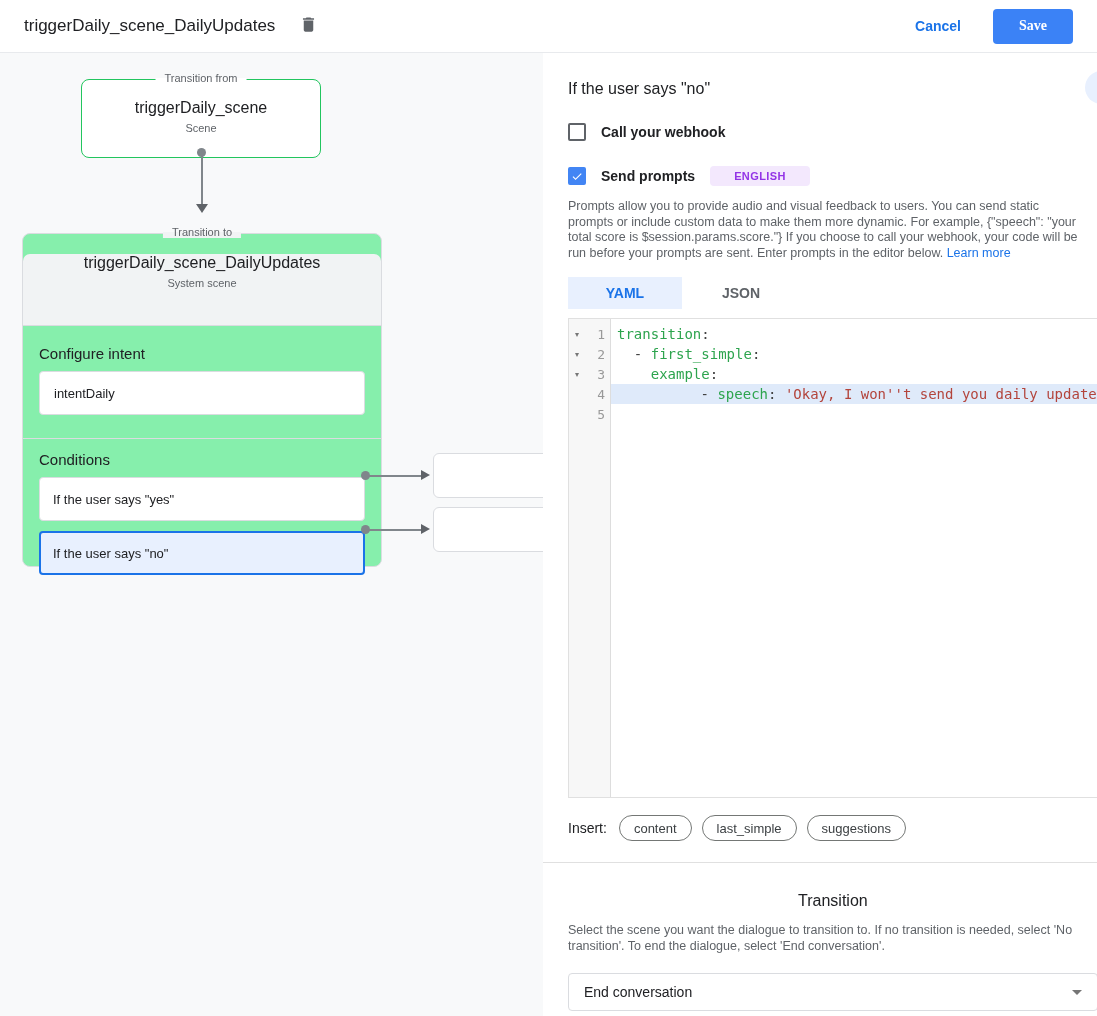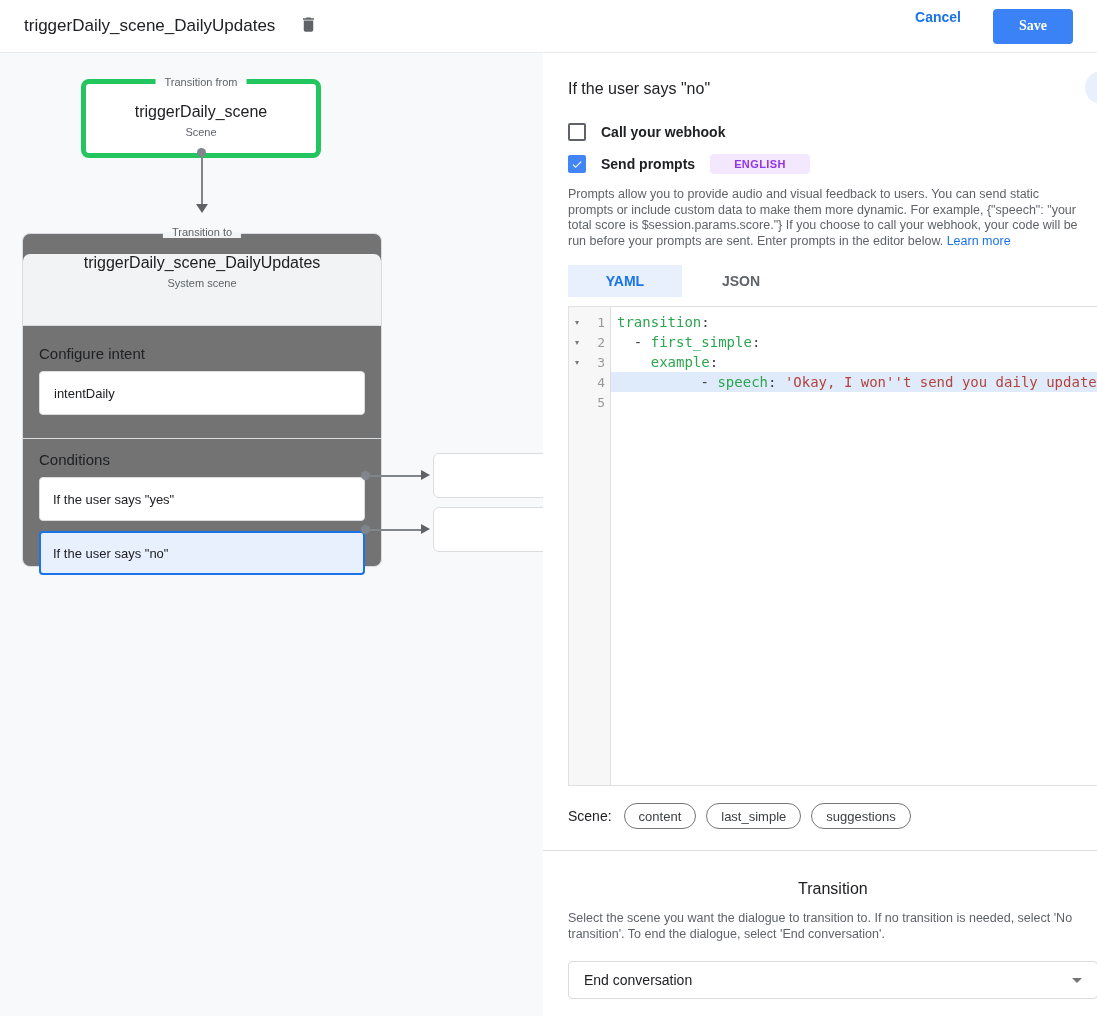--- a/index.html
+++ b/index.html
@@ -6,46 +6,46 @@
   html,body { width:1097px; height:1016px; overflow:hidden; background:#fff;
     font-family:"Liberation Sans", sans-serif; color:#202124; }
 
   
   .app-header { height:53px; display:flex; align-items:center; justify-content:space-between;
     padding:0 24px; border-bottom:1px solid #e8eaed; background:#fff; }
   .h-left { display:flex; align-items:center; }
   .page-title { font-size:17px; font-weight:500; color:#202124; }
   .trash-btn { border:none; background:transparent; margin-left:20px; cursor:pointer;
     display:flex; align-items:center; padding:4px; }
-  .h-right { display:flex; align-items:flex-start; }
+  .h-right { display:flex; align-items:center; }
   .cancel-btn { border:none; background:transparent; color:#1a73e8; font-size:14px;
     font-weight:600; cursor:pointer; margin-right:32px; font-family:inherit; }
   .save-btn { border:none; background:#3b82f6; color:#fff; font-size:14px; font-weight:600;
     border-radius:4px; width:80px; height:35px; cursor:pointer; font-family:Liberation Serif, serif; }
 
   .main { display:flex; height:963px; }
 
   
   .canvas { width:543px; flex:none; position:relative; background:#f8f9fa; overflow:hidden; }
   .node-label { position:absolute; top:-8px; left:50%; transform:translateX(-50%);
     font-size:11px; color:#5f6368; padding:0 9px; white-space:nowrap; }
   .from-node { position:absolute; left:81px; top:26px; width:240px; height:79px;
-    background:#fff; border:5px solid #22c55e; border-radius:8px; text-align:center; }
+    background:#fff; border:1px solid #22c55e; border-radius:8px; text-align:center; }
   .from-node .node-label { background:linear-gradient(#f8f9fa 50%, #ffffff 50%); }
   .node-title { margin-top:19px; font-size:16px; color:#202124; }
   .node-sub { margin-top:5px; font-size:11px; color:#5f6368; }
 
   .varrow { position:absolute; left:197px; top:95px; width:9px; height:66px; }
   .varrow .dot { width:9px; height:9px; border-radius:50%; background:#80868b; }
   .varrow .shaft { position:absolute; left:3.5px; top:8px; width:2px; height:49px; background:#80868b; }
   .varrow .head { position:absolute; top:56px; left:-1.5px; width:0; height:0;
     border-left:6px solid transparent; border-right:6px solid transparent; border-top:9px solid #5f6368; }
 
   .scene-card { position:absolute; left:22px; top:180px; width:360px; height:334px;
-    background:#737373; border:1px solid #dadce0; border-radius:8px; }
+    background:#86efac; border:1px solid #dadce0; border-radius:8px; }
   .scene-card .node-label { background:linear-gradient(#f8f9fa 50%, #f1f3f4 50%); }
   .card-head { height:72px; background:#f1f3f4; border-bottom:1px solid #dadce0;
     border-radius:7px 7px 0 0; text-align:center; }
   .card-head .node-title { margin-top:20px; }
   .sec1 { padding:19px 16px 23px; }
   .sec-title { font-size:15px; color:#202124; }
   .intent-box { margin-top:9px; height:44px; border:1px solid #dadce0; border-radius:4px;
     display:flex; align-items:center; padding-left:14px; font-size:13px; background:#fff; cursor:pointer; }
   .sec2 { border-top:1px solid #dadce0; padding:12px 16px 0; }
   .cond-row { height:44px; border:1px solid #dadce0; border-radius:4px; background:#fff;
@@ -63,21 +63,21 @@
     border:1px solid #dadce0; border-radius:6px; }
 
   
   .panel { flex:1; position:relative; background:#fff; padding:0 17px 0 25px; }
   .panel-title { padding-top:27px; font-size:16px; color:#202124; font-weight:400; }
   .chevron-btn { position:absolute; top:18px; right:-3px; width:33px; height:33px;
     border-radius:50%; background:#e8f0fe; border:none; cursor:pointer;
     display:flex; align-items:center; justify-content:center; }
 
   .check-row { display:flex; align-items:center; margin-top:25px; }
-  .check-row.second { margin-top:13px;text-align:right; }
+  .check-row.second { margin-top:25px;text-align:right; }
   .checkbox { width:18px; height:18px; border:2px solid #5f6368; border-radius:2px;
     background:#fff; cursor:pointer; display:flex; align-items:center; justify-content:center; }
   .checkbox svg { display:none; }
   .checkbox.checked { background:#4285f4; border-color:#4285f4; }
   .checkbox.checked svg { display:block; }
   .check-label { margin-left:15px; font-size:14px; font-weight:700; color:#202124; }
   .lang-badge { margin-left:15px; font-size:11px; font-weight:700; letter-spacing:.4px;
     color:#9334e6; background:#f3e8fd; border-radius:4px; padding:4px 24px; }
 
   .desc { margin-top:13px; width:517px; font-size:12.5px; line-height:15.6px; color:#5f6368; }
@@ -248,21 +248,21 @@
       <div class="code" id="code">
           <div class="code-line"><span class="tok-key">transition</span><span class="tok-pun">:</span></div>
           <div class="code-line"><span class="tok-pun">  - </span><span class="tok-key">first_simple</span><span class="tok-pun">:</span></div>
           <div class="code-line"><span class="tok-pun">    </span><span class="tok-key">example</span><span class="tok-pun">:</span></div>
           <div class="code-line active"><span class="tok-pun">      - </span><span class="tok-key">speech</span><span class="tok-pun">: </span><span class="tok-str">'Okay, I won''t send you daily update</span></div>
           <div class="code-line"></div>
         </div>
     </div>
 
     <div class="insert-row">
-      <span class="insert-label">Scene:</span>
+      <span class="insert-label">Insert:</span>
       <span id="chips" style="display:flex">
           <button class="chip">content</button>
           <button class="chip">last_simple</button>
           <button class="chip">suggestions</button>
         </span>
     </div>
 
     <hr class="section-divider">
 
     <div class="transition-heading">Transition</div>

